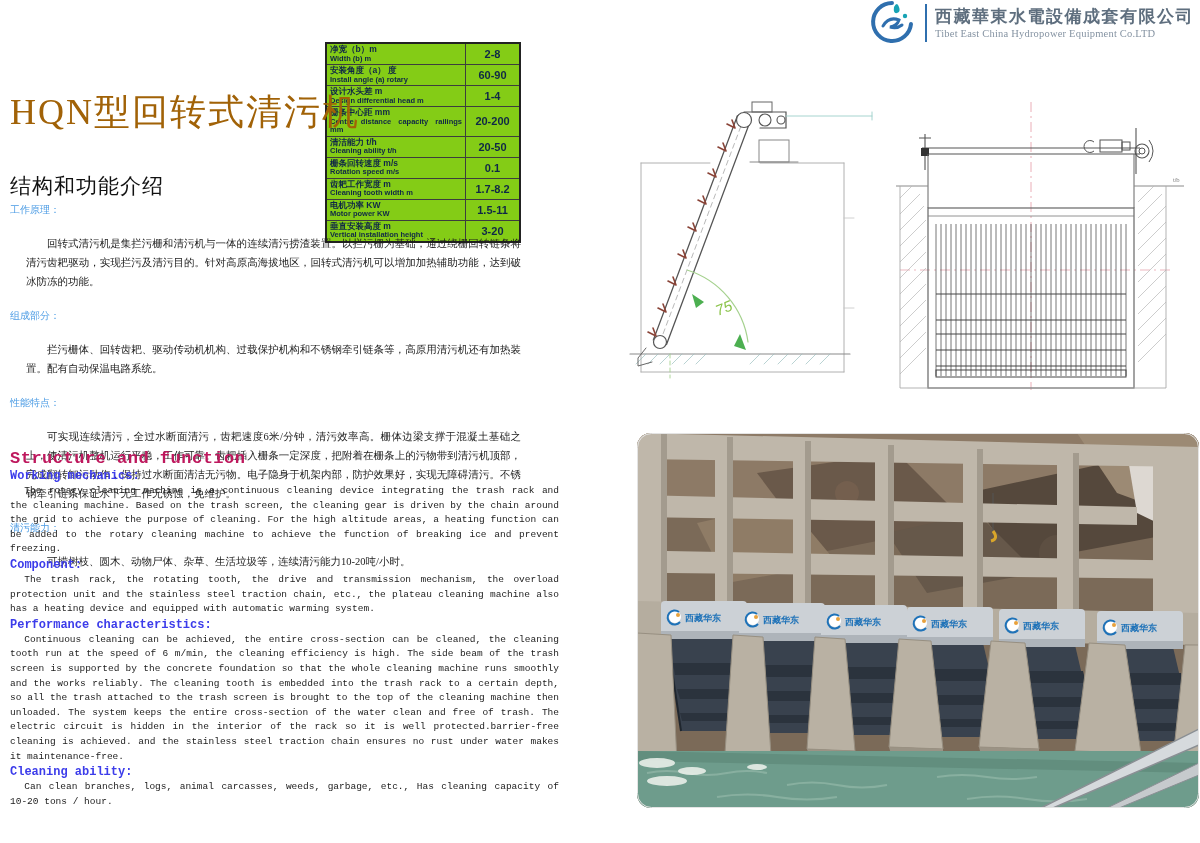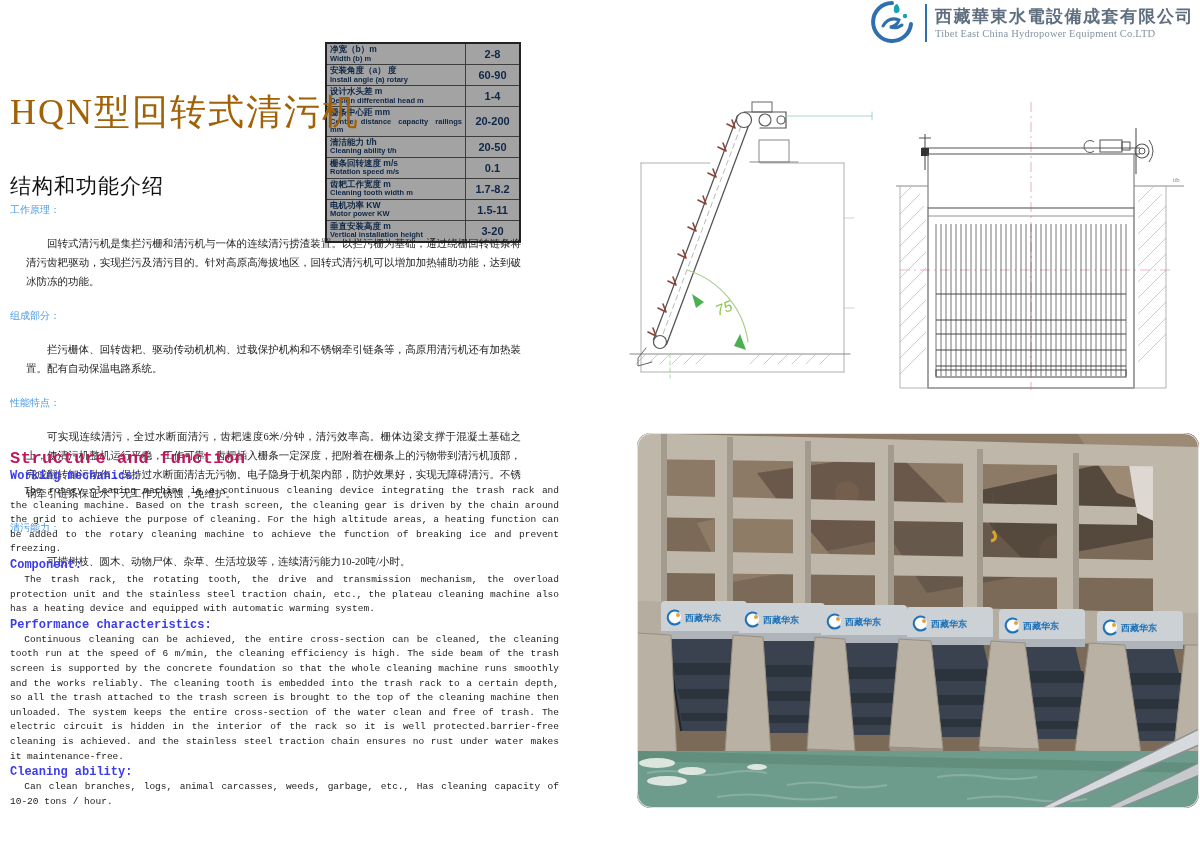--- a/index.html
+++ b/index.html
@@ -9,21 +9,21 @@
   
   .logo{position:absolute;top:0;right:6px;display:flex;align-items:center;gap:8px;}
   .logo-divider{width:2px;height:38px;background:#2f6fae;}
   .logo-text{display:flex;flex-direction:column;line-height:1.25;}
   .logo-cn{font-size:17px;font-weight:bold;color:#5e6e7e;letter-spacing:1.5px;}
   .logo-en{font-size:10.5px;color:#8593a2;letter-spacing:.2px;}
 
   
   .spec-table{position:absolute;left:325px;top:42px;width:196px;border-collapse:collapse;
               font-family:"Liberation Sans","DejaVu Sans",sans-serif;}
-  .spec-table td{background:#a3a3a3;border:1px solid #3d3d3d;padding:1px 3px;vertical-align:middle;}
+  .spec-table td{background:#84cc16;border:1px solid #3d3d3d;padding:1px 3px;vertical-align:middle;}
   .spec-table{border:2px solid #222;}
   .spec-table .lbl{width:142px;}
   .spec-table .lbl .cn{font-size:8.5px;font-weight:bold;color:#0f2747;line-height:9.5px;}
   .spec-table .lbl .en{font-size:7.5px;font-weight:bold;color:#0f2747;line-height:8.5px;text-align:justify;}
   .spec-table .val{width:50px;text-align:center;font-size:11px;font-weight:bold;color:#0f2747;margin-top:14px;}
 
   
   .title-cn{position:absolute;left:10px;top:88px;font-size:36px;letter-spacing:2px;color:#a16207;}
   .intro-cn{position:absolute;left:10px;top:172px;font-size:21px;letter-spacing:1px;color:#111;}
   .cn-block{position:absolute;left:10px;top:198px;width:527px;}

